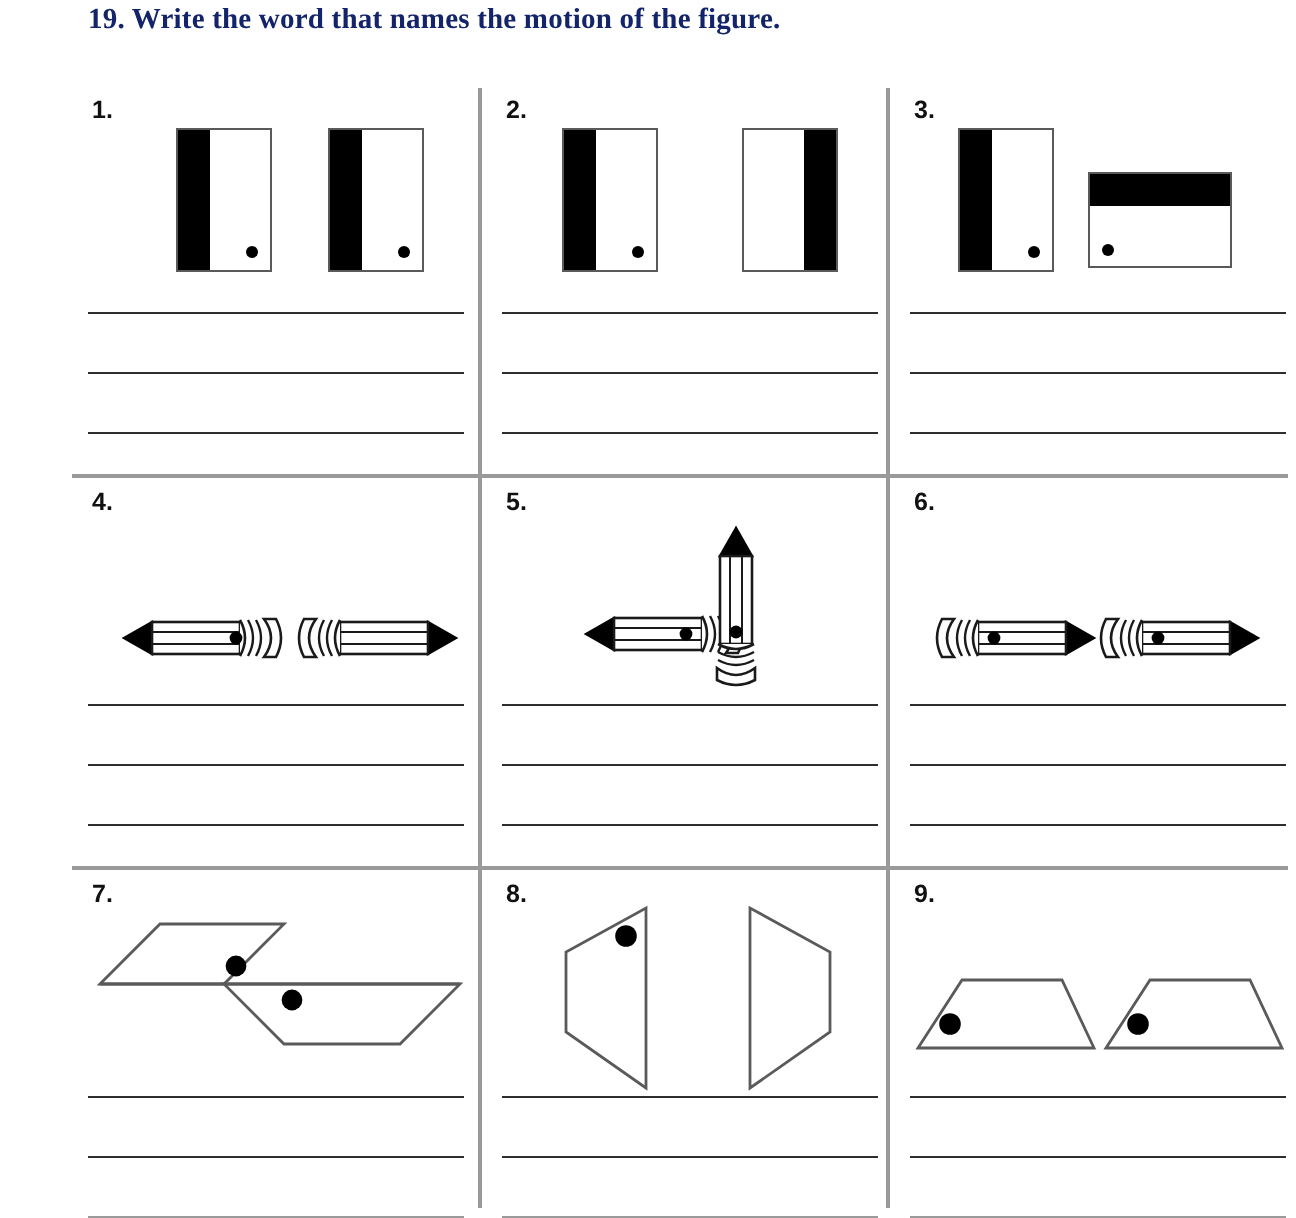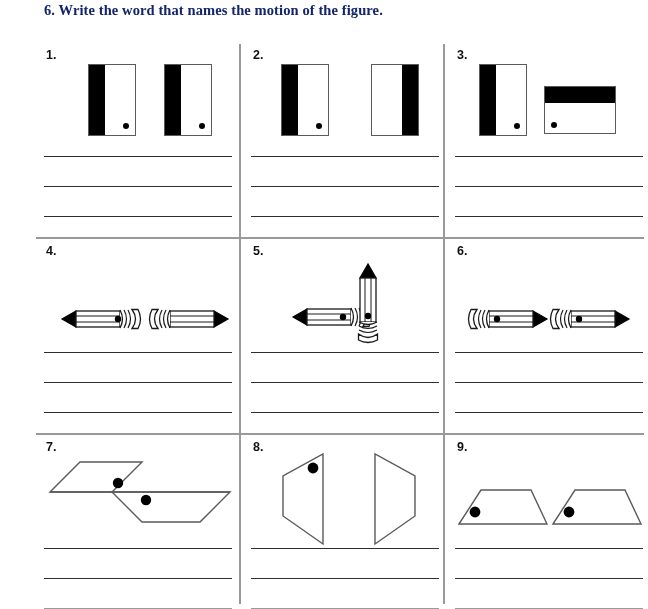--- a/index.html
+++ b/index.html
@@ -149,21 +149,21 @@
     stroke: #5a5a5a;
     stroke-width: 1.4;
     stroke-linejoin: miter;
   }
 </style>
 </head>
 <body>
 
 <div class="page">
 
-  <div class="title">6. Write the word that names the motion of the figure.</div>
+  <div class="title">19. Write the word that names the motion of the figure.</div>
 
   <div class="grid">
 
     <div class="vdiv v1"></div>
     <div class="vdiv v2"></div>
     <div class="hdiv h1"></div>
     <div class="hdiv h2"></div>
 
     <div class="cell col0 row0">
       <div class="cell-num">1.</div>

